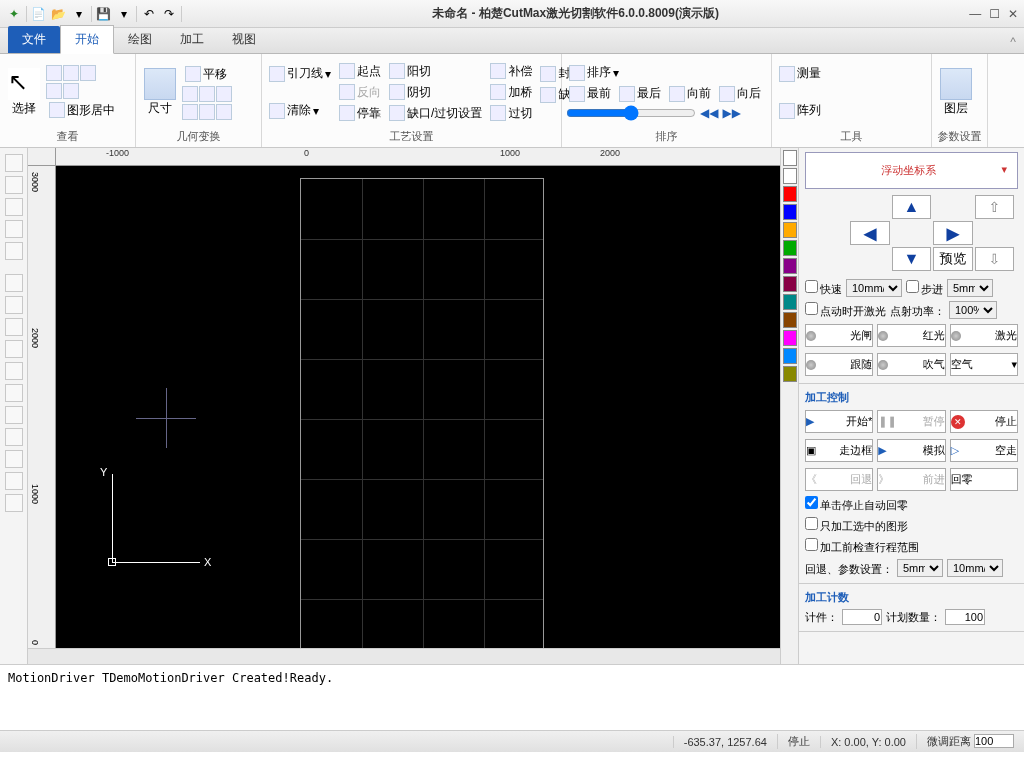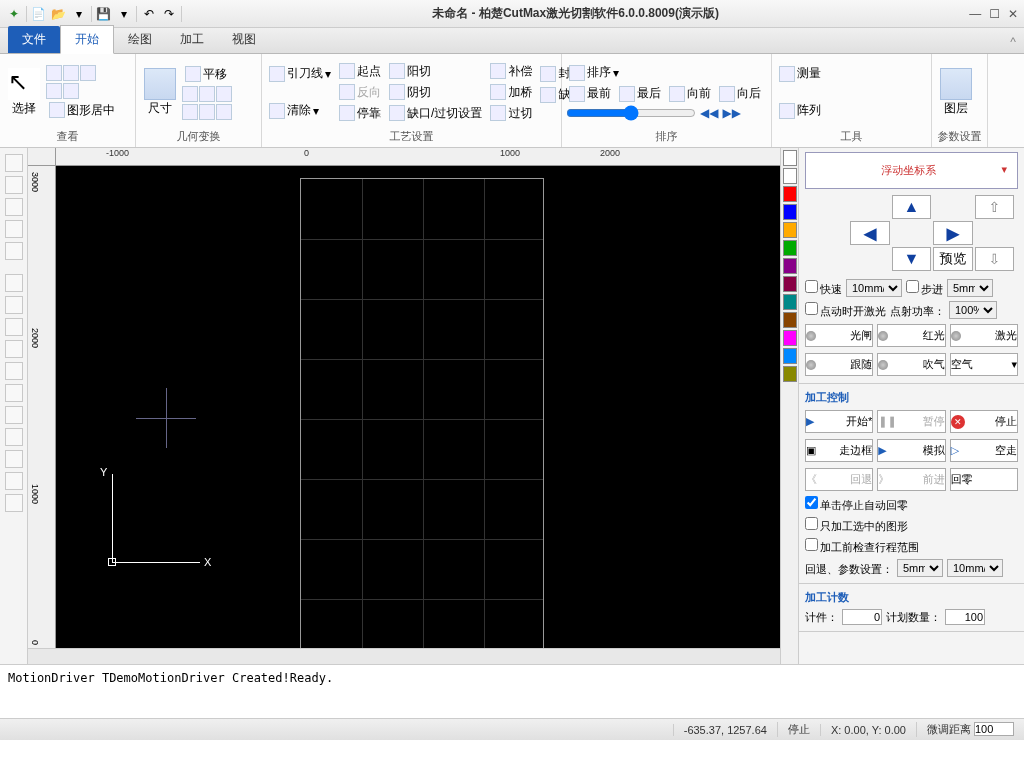--- a/index.html
+++ b/index.html
@@ -53,21 +53,21 @@
 .jog { display: grid; grid-template-columns: repeat(5,1fr); gap: 2px; padding: 6px 4px; }
 .jog button { height: 24px; border: 1px solid #aaa; background: #fff; cursor: pointer; }
 .arrow { color: #1040a0; font-size: 16px; font-weight: bold; }
 .laserico { font-size: 14px; color: #888; }
 .ctrlrow { display: flex; gap: 4px; align-items: flex-end; padding: 2px 0; }
 .ctrlrow input[type=checkbox] { margin-right: 2px; }
 .ctrlrow select, .ctrlrow input[type=text] { border: 1px solid #aaa; font-size: 11px; padding: 1px; }
 .btn3 { display: flex; gap: 4px; padding: 3px 0; }
 .btn3 button { flex: 1; border: 1px solid #aaa; background: #fff; padding: 3px 0; cursor: pointer; display: flex; align-items: center; justify-content: space-between; gap: 2px; font-size: 11px; }
 .secheader { color: #1e5eb8; padding: 2px 0; font-weight: bold; }
-.msgarea { height: 54px; border-top: 1px solid #ccc; padding: 6px 8px; font-family: monospace; font-size: 12px; background: #fff; }
+.msgarea { height: 66px; border-top: 1px solid #ccc; padding: 6px 8px; font-family: monospace; font-size: 12px; background: #fff; }
 .statusbar { height: 22px; background: linear-gradient(#f0f0f0,#e0e0e0); border-top: 1px solid #ccc; display: flex; align-items: center; font-size: 11px; color: #333; }
 .statusbar .cell { padding: 0 10px; border-left: 1px solid #ccc; }
 .statusbar .spacer { flex: 1; }
 .dot { width: 10px; height: 10px; border-radius: 50%; background: radial-gradient(#ccc,#888); display: inline-block; }
 </style>
 </head>
 <body>
 
 <div class="titlebar">
   <div class="qat">

